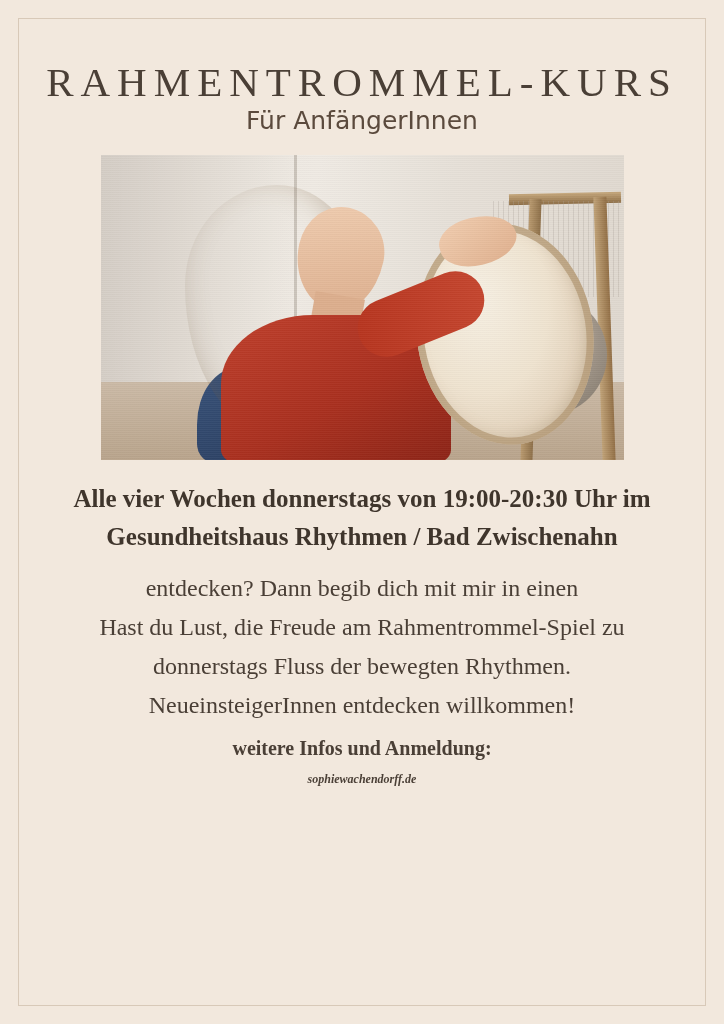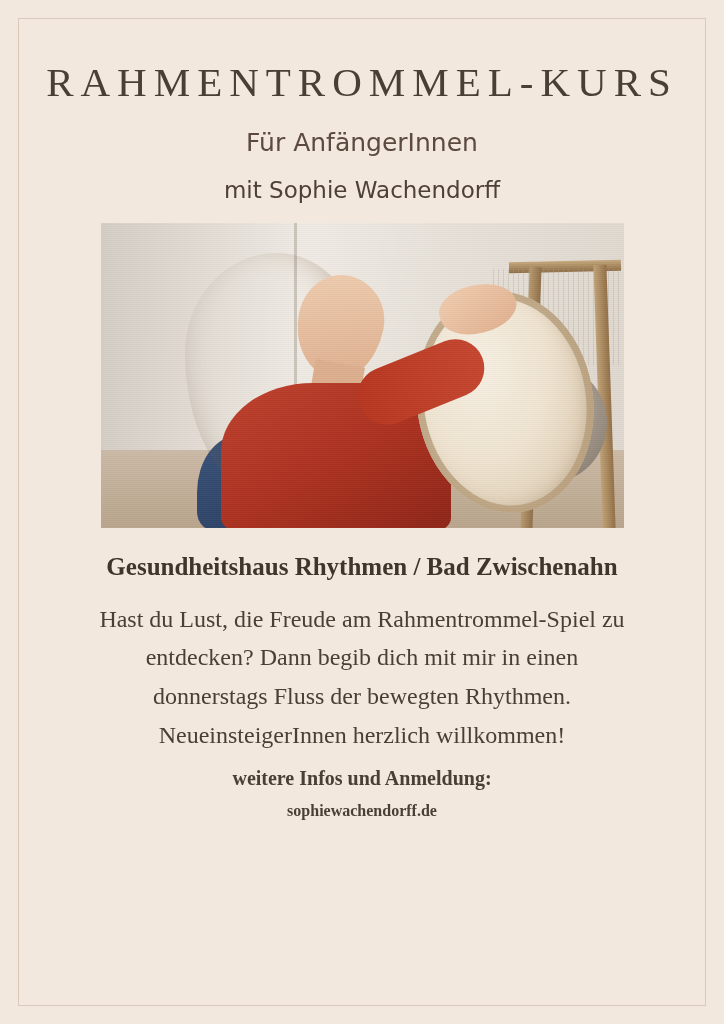--- a/index.html
+++ b/index.html
@@ -50,21 +50,20 @@
     text-align: center;
     margin: 4px 0 0 0;
     white-space: nowrap;
     font-weight: 400;
   }
   .subtitle {
     font-family: "DejaVu Sans", sans-serif;
     font-size: 25px;
     color: #5b4a3d;
     text-align: center;
-    margin-top: 22px;
     font-weight: 400;
   }
   .presenter {
     font-family: "DejaVu Sans", sans-serif;
     font-size: 23px;
     color: #4e4035;
     text-align: center;
     margin-top: 20px;
     font-weight: 400;
   }
@@ -247,39 +246,39 @@
   .contact-line {
     font-family: "Liberation Serif", serif;
     font-size: 20px;
     font-weight: 700;
     color: #4a3f36;
     text-align: center;
     margin-top: 10px;
   }
   .website {
     font-family: "Liberation Serif", serif;
-    font-size: 16px;
+    font-size: 12px;
     font-weight: 700;
     color: #4a3f36;
     text-align: right;
     margin-top: 12px;
+    font-style: italic;
   }
 </style>
 </head>
 <body>
 
 <div class="poster">
   <div class="inner-frame"></div>
   <div class="content">
 
     <h1 class="title">RAHMENTROMMEL-KURS</h1>
 
     <div class="subtitle">Für AnfängerInnen</div>
 
-    <div class="presenter">mit Sophie Wachendorff</div>
 
     <div class="photo-wrap">
       <div class="photo">
         <div class="ph-wall"></div>
         <div class="ph-corner-shade"></div>
         <div class="ph-wall-edge"></div>
         <div class="ph-floor"></div>
         <div class="ph-floor2"></div>
         <div class="ph-stand-top"></div>
         <div class="ph-fringe"></div>
@@ -294,27 +293,28 @@
         <div class="ph-drum"></div>
         <div class="ph-drum-rim"></div>
         <div class="ph-arm"></div>
         <div class="ph-hand"></div>
         <div class="ph-grain"></div>
       </div>
     </div>
 
 
     <div class="schedule">
+      <span class="body-line">Alle vier Wochen donnerstags von 19:00-20:30 Uhr im</span>
       <span class="body-line">Gesundheitshaus Rhythmen / Bad Zwischenahn</span>
     </div>
 
     <div class="body-text">
+      <span class="body-line">entdecken? Dann begib dich mit mir in einen</span>
       <span class="body-line">Hast du Lust, die Freude am Rahmentrommel-Spiel zu</span>
-      <span class="body-line">entdecken? Dann begib dich mit mir in einen</span>
       <span class="body-line">donnerstags Fluss der bewegten Rhythmen.</span>
-      <span class="body-line">NeueinsteigerInnen herzlich willkommen!</span>
+      <span class="body-line">NeueinsteigerInnen entdecken willkommen!</span>
     </div>
 
     <div class="contact-head">weitere Infos und Anmeldung:</div>
     <div class="website">sophiewachendorff.de</div>
 
   </div>
 </div>
 
 </body></html>

